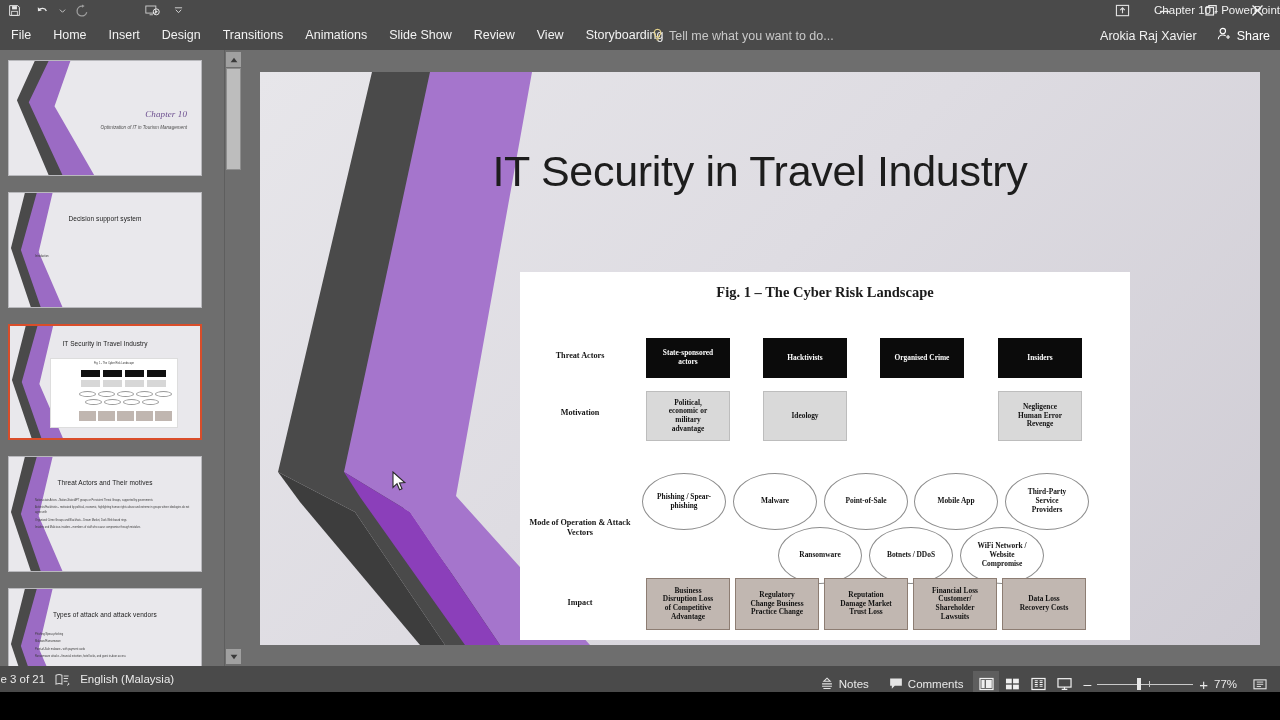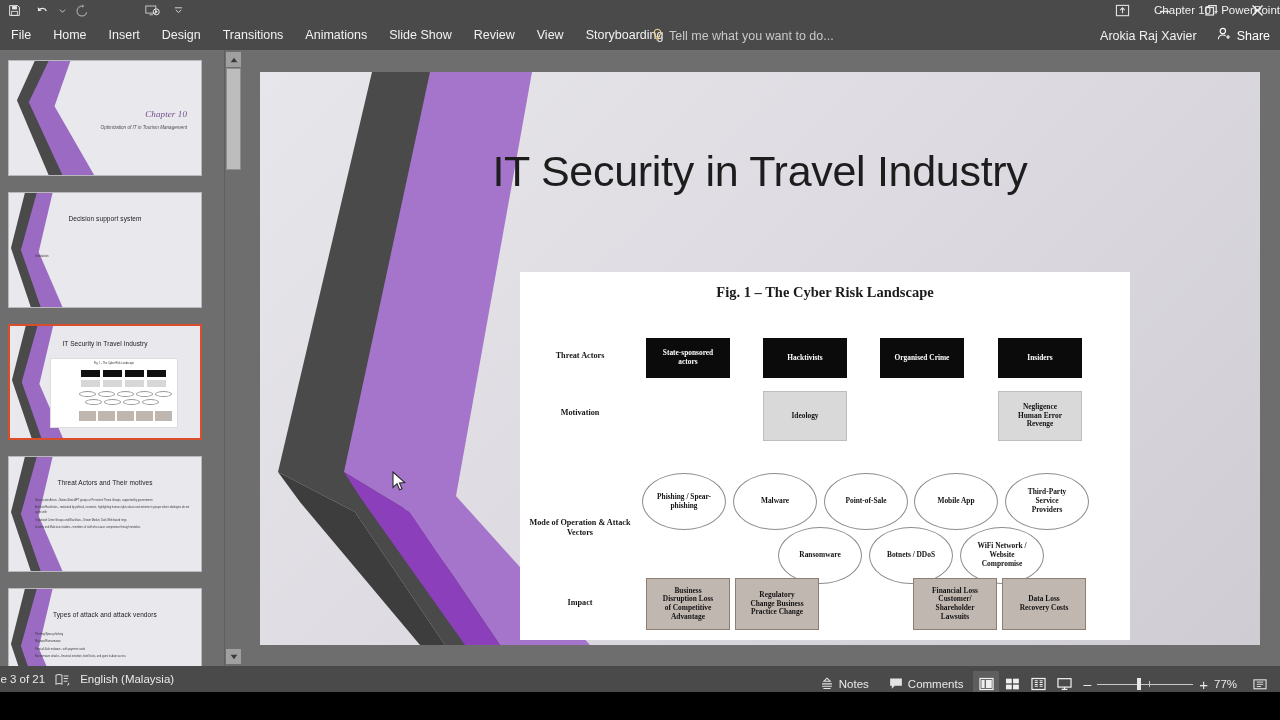--- a/index.html
+++ b/index.html
@@ -442,37 +442,39 @@
         <div class="figure">
           <div class="fig-title">Fig. 1 – The Cyber Risk Landscape</div>
 
           <div class="rowlabel" style="left:14px; top:79px; width:92px">Threat Actors</div>
           <div class="cell actor" style="left:126px; top:66px; width:84px; height:40px">State-sponsored actors</div>
           <div class="cell actor" style="left:243px; top:66px; width:84px; height:40px">Hacktivists</div>
           <div class="cell actor" style="left:360px; top:66px; width:84px; height:40px">Organised Crime</div>
           <div class="cell actor" style="left:478px; top:66px; width:84px; height:40px">Insiders</div>
 
           <div class="rowlabel" style="left:14px; top:136px; width:92px">Motivation</div>
+          <div class="cell motive" style="left:126px; top:119px; width:84px; height:50px">Political, economic or military advantage</div>
           <div class="cell motive" style="left:243px; top:119px; width:84px; height:50px">Ideology</div>
           <div class="cell motive" style="left:478px; top:119px; width:84px; height:50px">Negligence Human Error Revenge</div>
 
           <div class="rowlabel" style="left:6px; top:246px; width:108px">Mode of Operation &amp; Attack Vectors</div>
           <div class="cell mode" style="left:122px; top:201px; width:84px; height:57px">Phishing / Spear-phishing</div>
           <div class="cell mode" style="left:213px; top:201px; width:84px; height:57px">Malware</div>
           <div class="cell mode" style="left:304px; top:201px; width:84px; height:57px">Point-of-Sale</div>
           <div class="cell mode" style="left:394px; top:201px; width:84px; height:57px">Mobile App</div>
           <div class="cell mode" style="left:485px; top:201px; width:84px; height:57px">Third-Party Service Providers</div>
 
           <div class="cell mode" style="left:258px; top:255px; width:84px; height:57px">Ransomware</div>
           <div class="cell mode" style="left:349px; top:255px; width:84px; height:57px">Botnets / DDoS</div>
           <div class="cell mode" style="left:440px; top:255px; width:84px; height:57px">WiFi Network / Website Compromise</div>
 
           <div class="rowlabel" style="left:14px; top:326px; width:92px">Impact</div>
           <div class="cell impact" style="left:126px; top:306px; width:84px; height:52px">Business Disruption Loss of Competitive Advantage</div>
           <div class="cell impact" style="left:215px; top:306px; width:84px; height:52px">Regulatory Change Business Practice Change</div>
+          <div class="cell impact" style="left:304px; top:306px; width:84px; height:52px">Reputation Damage Market Trust Loss</div>
           <div class="cell impact" style="left:393px; top:306px; width:84px; height:52px">Financial Loss Customer/ Shareholder Lawsuits</div>
           <div class="cell impact" style="left:482px; top:306px; width:84px; height:52px">Data Loss Recovery Costs</div>
         </div>
       </div>
     </div>
 
     <div class="cursor">
       <svg width="15" height="21" viewBox="0 0 15 21">
         <path d="M1 1 L1 16.4 L5 12.7 L7.6 18.8 L10 17.7 L7.5 11.9 L12.8 11.6 Z" fill="#ffffff" stroke="#2a2a2a" stroke-width="1.1"></path>
       </svg>

